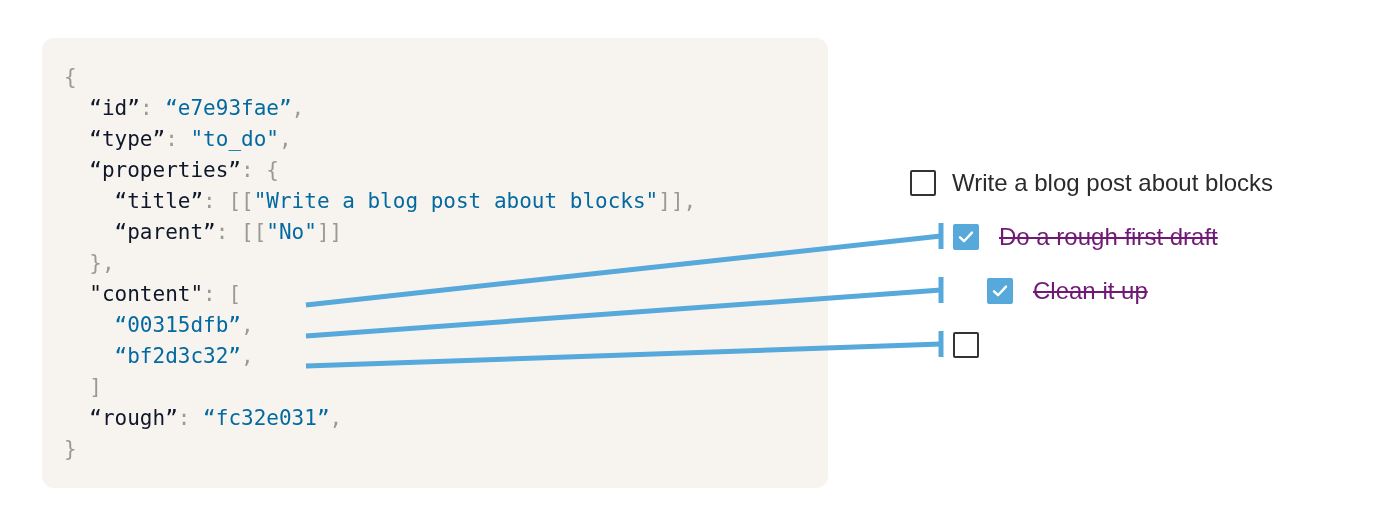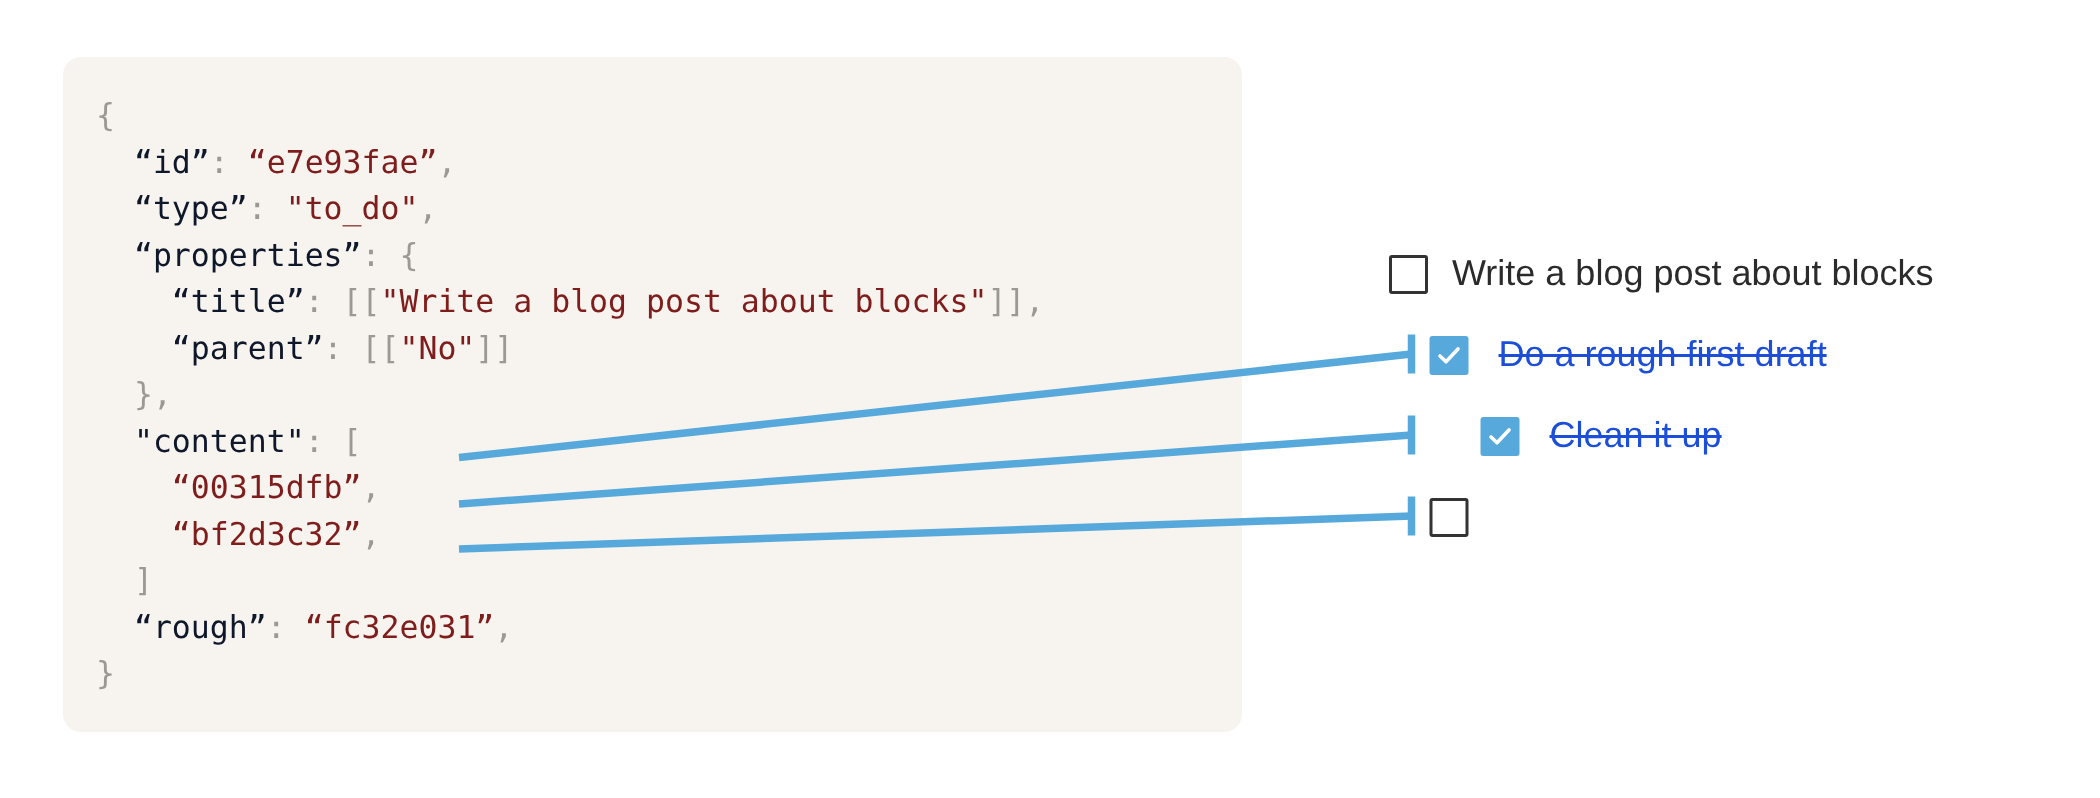--- a/index.html
+++ b/index.html
@@ -44,21 +44,21 @@
     white-space: pre;
     color: #9a9a93;
     letter-spacing: 0px;
   }
   .code-line {
     display: block;
     height: 31px;
     white-space: pre;
   }
   .tok-key    { color: #0f172a; }
-  .tok-str    { color: #7f1d1d; }
+  .tok-str    { color: #0369a1; }
   .tok-punct  { color: #9a9a93; }
 
   
   #connectors {
     position: absolute;
     left: 0;
     top: 0;
     width: 1400px;
     height: 532px;
     pointer-events: none;
@@ -71,21 +71,21 @@
     top: 166px;
     width: 420px;
   }
   .check-row {
     position: absolute;
     left: 0;
     display: flex;
     align-items: center;
     height: 34px;
   }
-  .check-row.r0 { top: 0px;   left: 16px;  }
+  .check-row.r0 { top: 0px;   left: 0px;  }
   .check-row.r1 { top: 54px;  left: 43px; }
   .check-row.r2 { top: 108px; left: 43px; padding-left: 34px; }
   .check-row.r3 { top: 162px; left: 43px; }
 
   .box {
     width: 26px;
     height: 26px;
     box-sizing: border-box;
     flex: 0 0 auto;
     display: flex;
@@ -105,21 +105,21 @@
   .box.checked svg { display: block; }
 
   .row-label {
     margin-left: 16px;
     font-family: "Liberation Sans", sans-serif;
     font-size: 24px;
     color: #2b2b2b;
     white-space: nowrap;
   }
   .row-label.done {
-    color: #1d4ed8;
+    color: #701a75;
     text-decoration: line-through;
     text-decoration-thickness: 2px;
     margin-left: 20px;
   }
 </style>
 </head>
 <body>
 
 <div id="stage">
 

